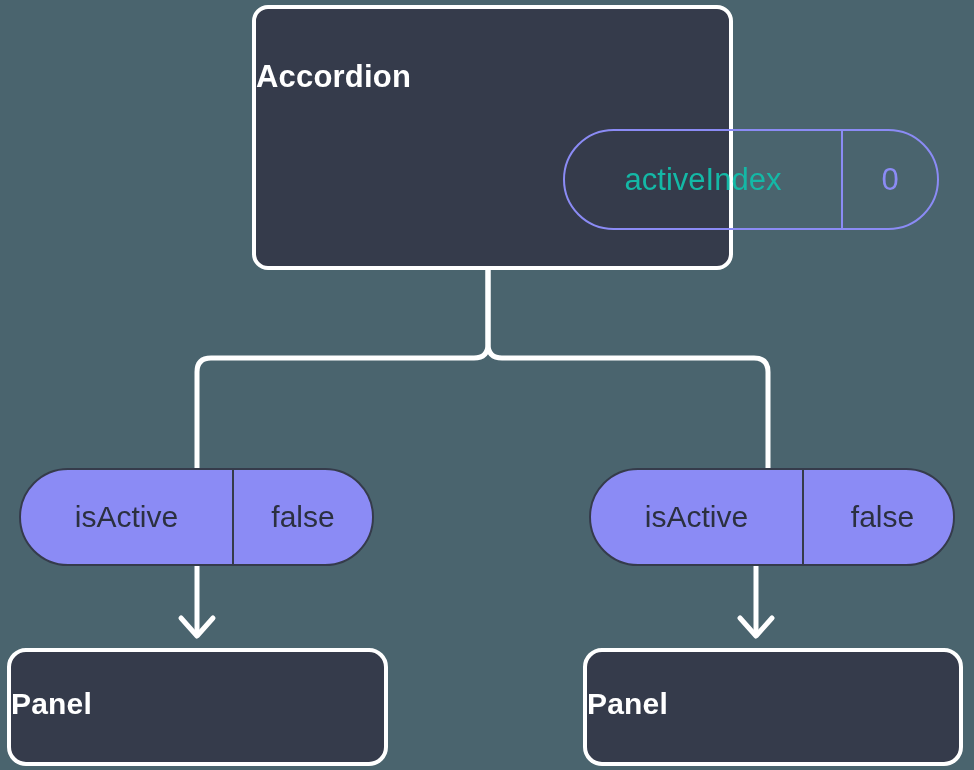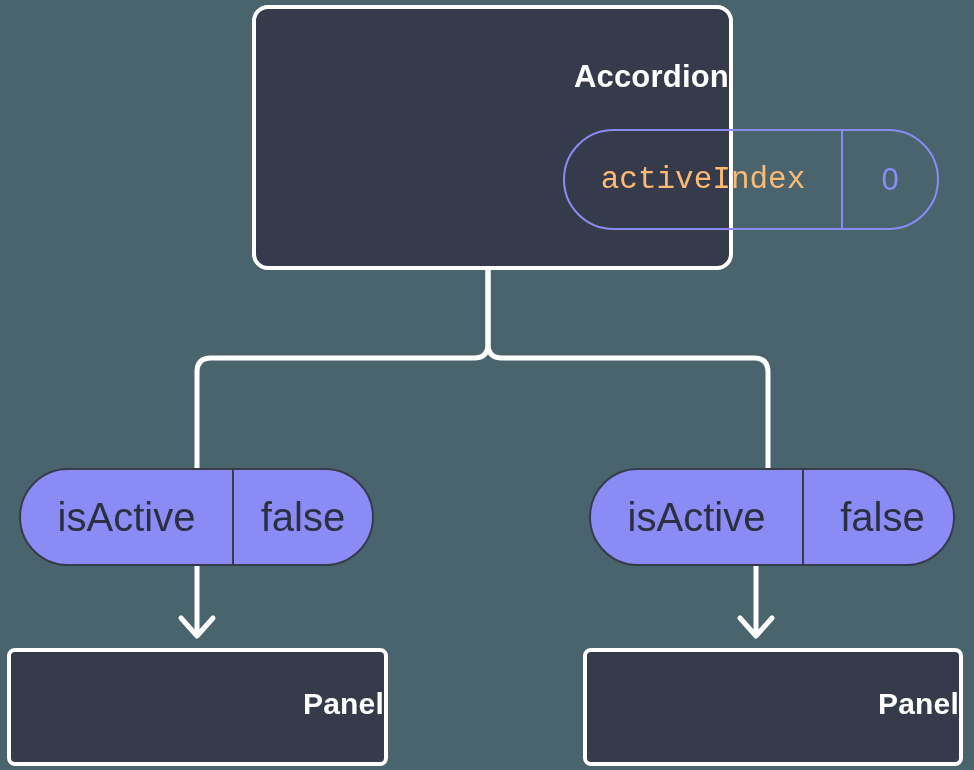--- a/index.html
+++ b/index.html
@@ -35,21 +35,21 @@
 
   
   .node-box {
     position: absolute;
     box-sizing: border-box;
     background: #353b4b;
     border: 4px solid #ffffff;
     border-radius: 16px;
     display: flex;
     flex-direction: column;
-    align-items: flex-end;
+    align-items: flex-start;
   }
   .node-title {
     color: #ffffff;
     font-size: 31px;
     font-weight: 700;
     letter-spacing: 0.2px;
     line-height: 1;
     white-space: nowrap;
   }
 
@@ -61,21 +61,21 @@
     height: 265px;
     justify-content: flex-start;
   }
   #accordion-node .node-title {
     margin-top: 52px;
   }
 
   
   .panel-node {
     justify-content: center;
-    border-radius: 8px;
+    border-radius: 19px;
   }
   #panel-left {
     left: 7px;
     top: 648px;
     width: 381px;
     height: 118px;
   }
   #panel-right {
     left: 583px;
     top: 648px;
@@ -108,41 +108,40 @@
   #pill-activeindex {
     left: 307px;
     top: 120px;
     width: 376px;
     height: 101px;
     border: 2px solid #8b8bf5;
     background: transparent;
   }
   #pill-activeindex .pill-key {
     width: 276px;
-    color: #fdba74;
+    color: #14b8a6;
     font-size: 31px;
     border-right: 2px solid #8b8bf5;
-    font-family: Liberation Mono, monospace;
   }
   #pill-activeindex .pill-val {
     flex: 1;
     color: #8b8bf5;
     font-size: 31px;
   }
 
   
   .pill-filled {
     background: #8b8bf5;
     border: 2px solid #353b4b;
     height: 98px;
   }
   .pill-filled .pill-key,
   .pill-filled .pill-val {
     color: #2b3040;
-    font-size: 40px;
+    font-size: 30px;
   }
   .pill-filled .pill-key {
     border-right: 2px solid #353b4b;
   }
 
   #pill-isactive-true {
     left: 19px;
     top: 468px;
     width: 355px;
   }

